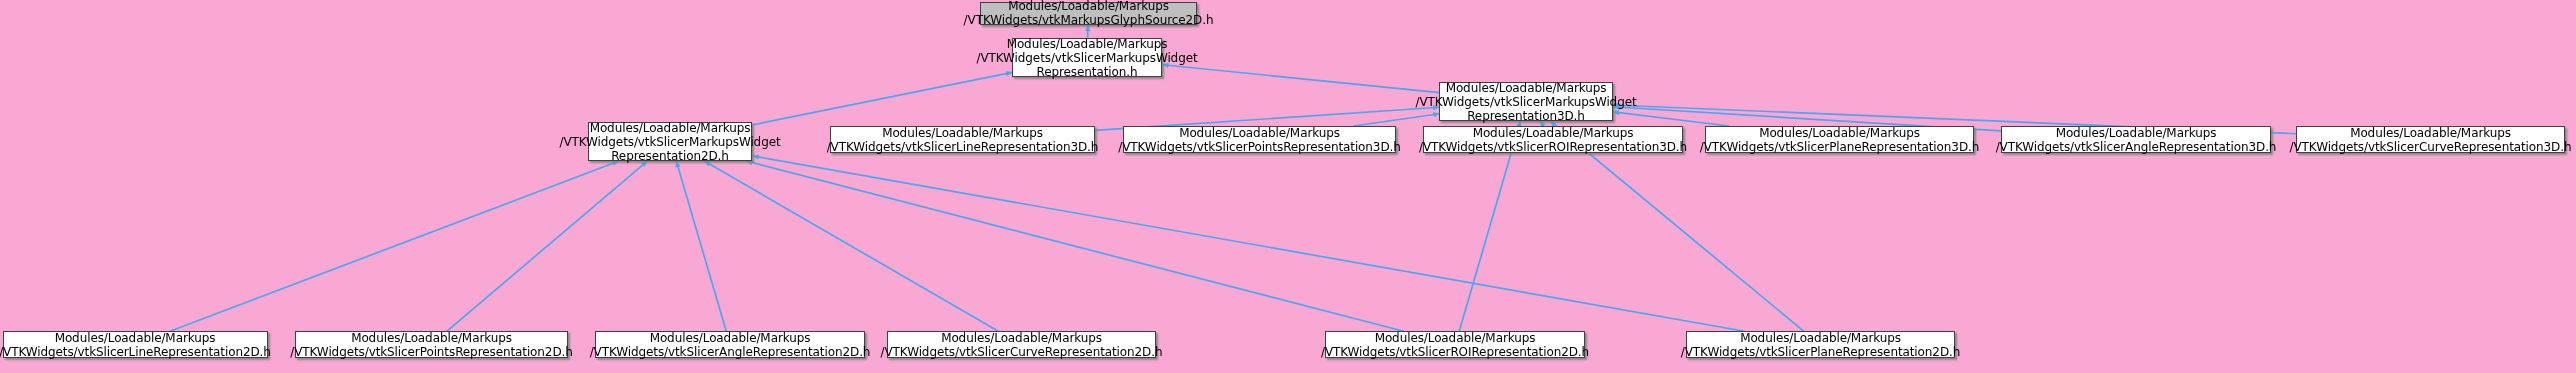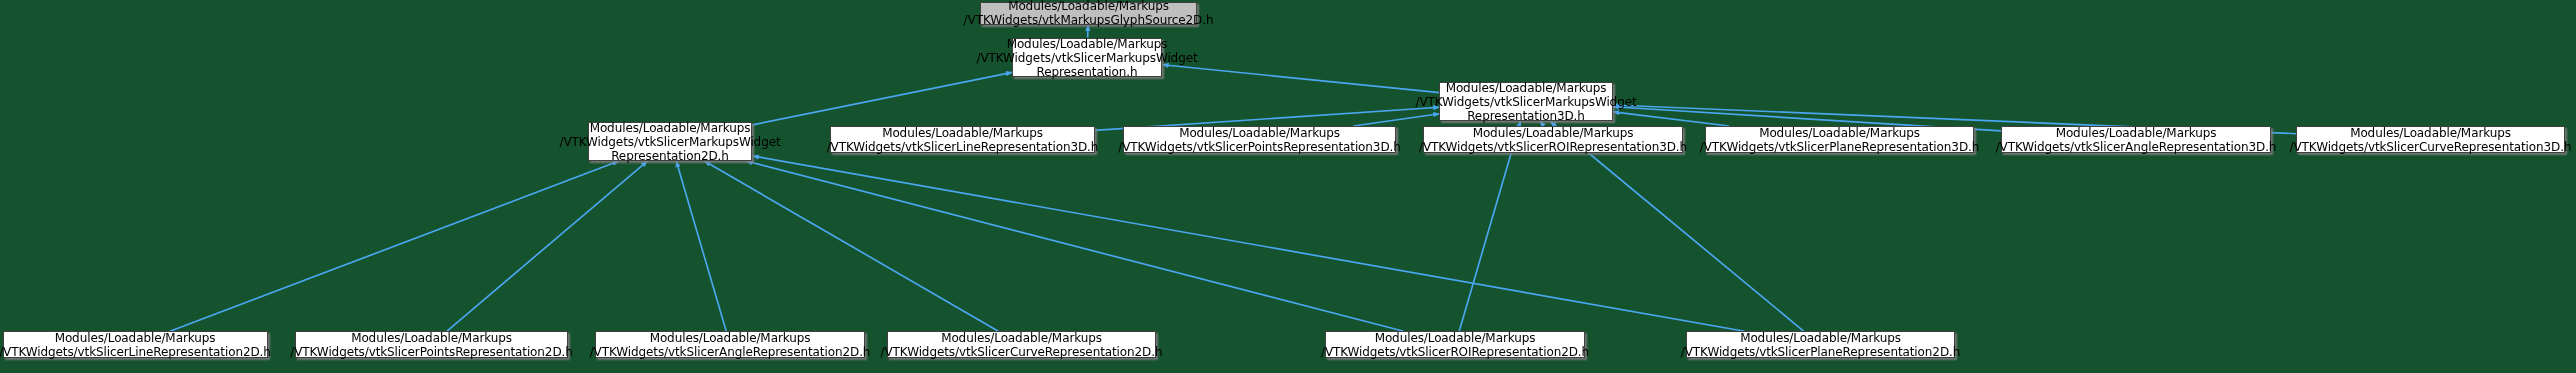--- a/index.html
+++ b/index.html
@@ -4,21 +4,21 @@
 <style>
   html, body {
     margin: 0;
     padding: 0;
     background: #000000;
   }
   #graph {
     position: relative;
     width: 2576px;
     height: 373px;
-    background: #14532d;
+    background: #f9a8d4;
     overflow: hidden;
     font-family: "DejaVu Sans", sans-serif;
   }
   #edge-layer {
     position: absolute;
     left: 0;
     top: 0;
     width: 2576px;
     height: 373px;
     pointer-events: none;

